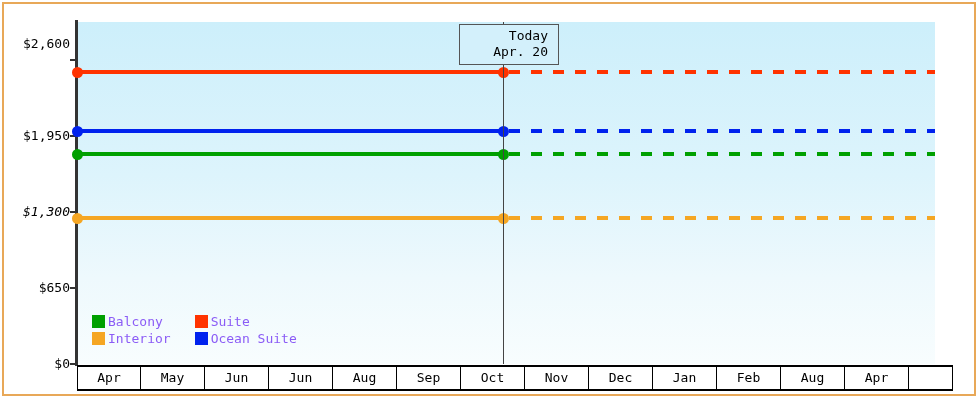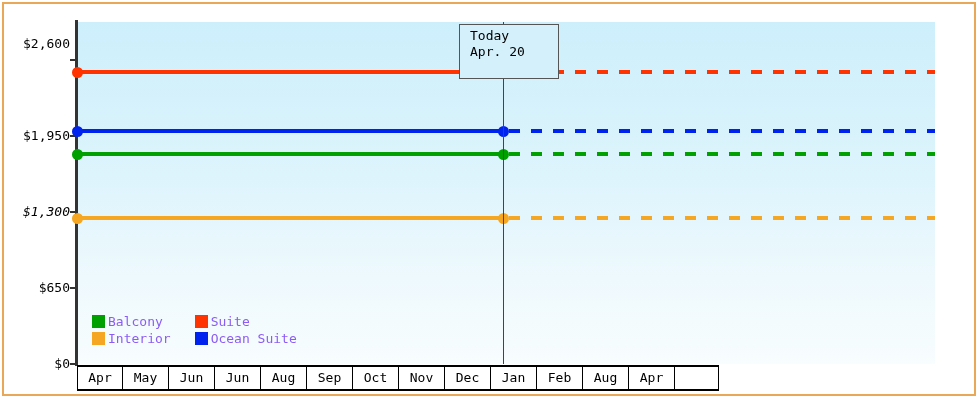--- a/index.html
+++ b/index.html
@@ -91,22 +91,22 @@
   
   #today-line {
     position: absolute;
     width: 1px;
     background: #444444;
   }
   #today-box {
     position: absolute;
     border: 1px solid #555555;
     background: #d3f0fb;
-    padding: 3px 10px 18px 10px;
-    text-align: left;
+    padding: 3px 10px 4px 10px;
+    text-align: right;
     font-size: 13px;
     line-height: 16px;
     color: #000000;
     white-space: nowrap;
   }
 
   
   #legend {
     position: absolute;
     left: 88px;
@@ -136,21 +136,21 @@
     left: 73px;
     top: 361px;
     height: 26px;
     display: flex;
     border-top: 2px solid #000000;
     border-bottom: 2px solid #000000;
     box-sizing: border-box;
     background: #ffffff;
   }
   .x-cell {
-    width: 46px;
+    width: 64px;
     box-sizing: border-box;
     border-right: 1px solid #000000;
     text-align: center;
     font-size: 13px;
     line-height: 22px;
     color: #000000;
     background: #ffffff;
   }
   .x-cell:first-child {
     border-left: 1px solid #000000;

